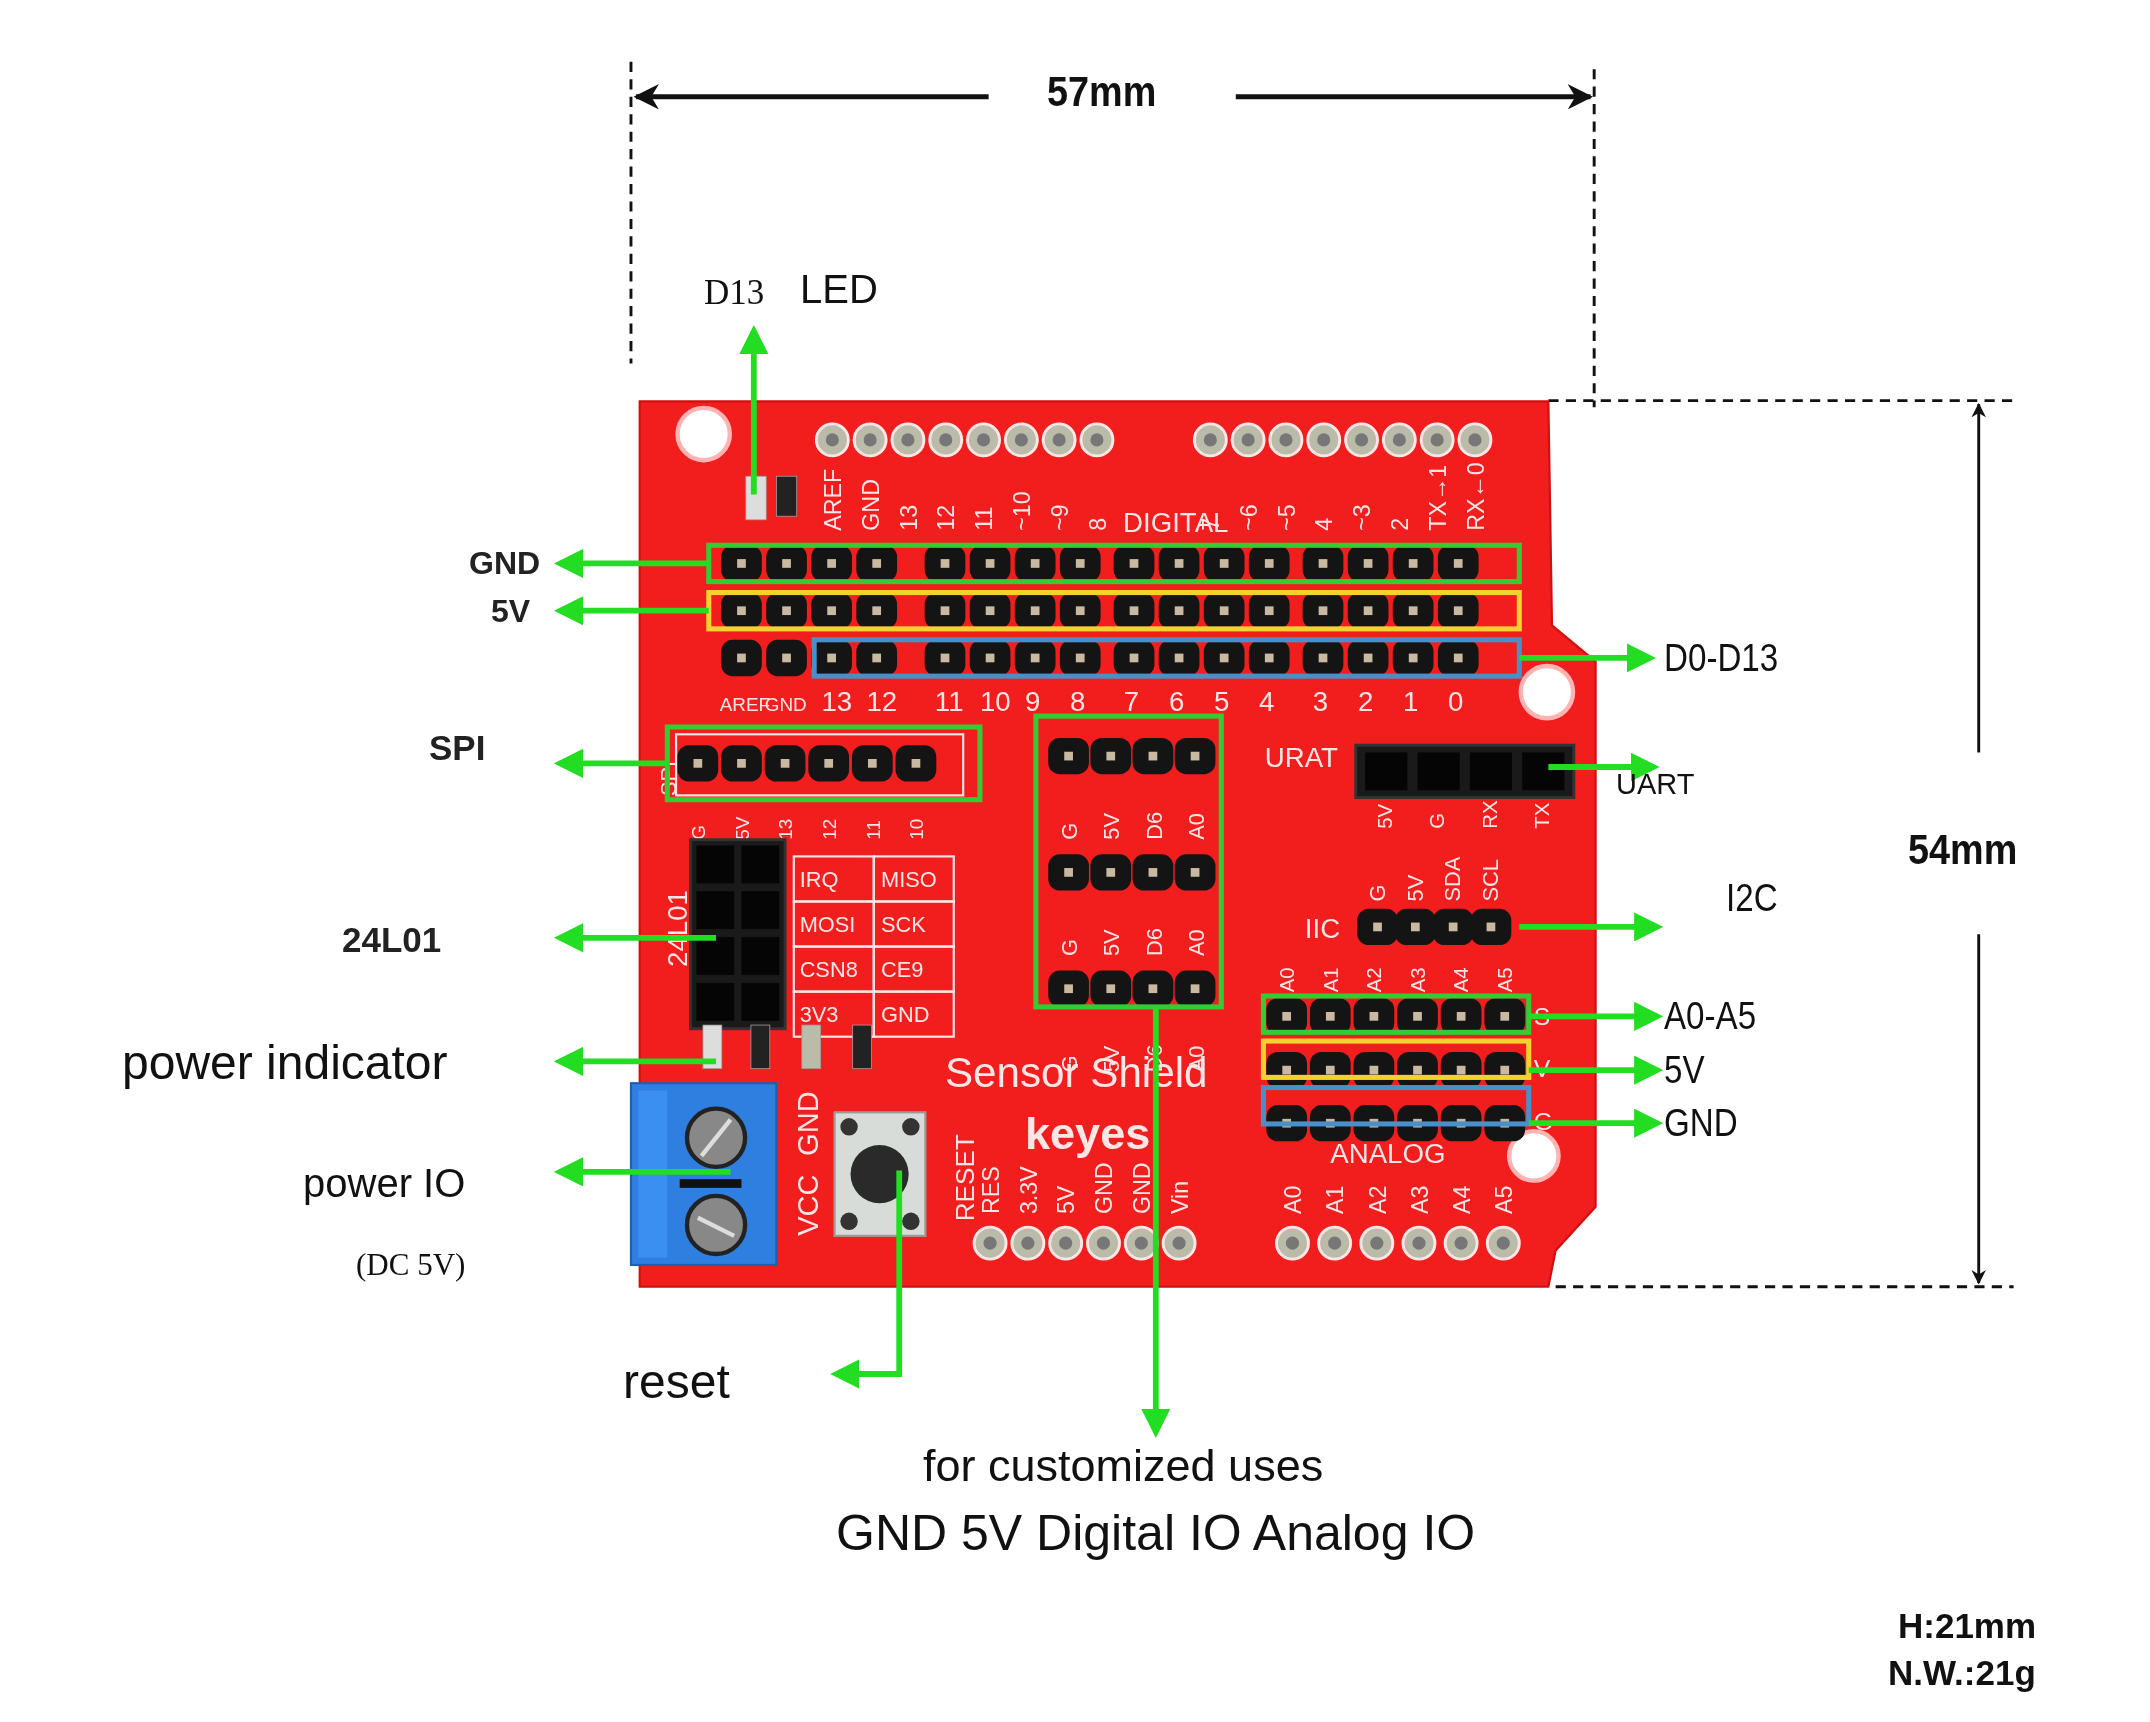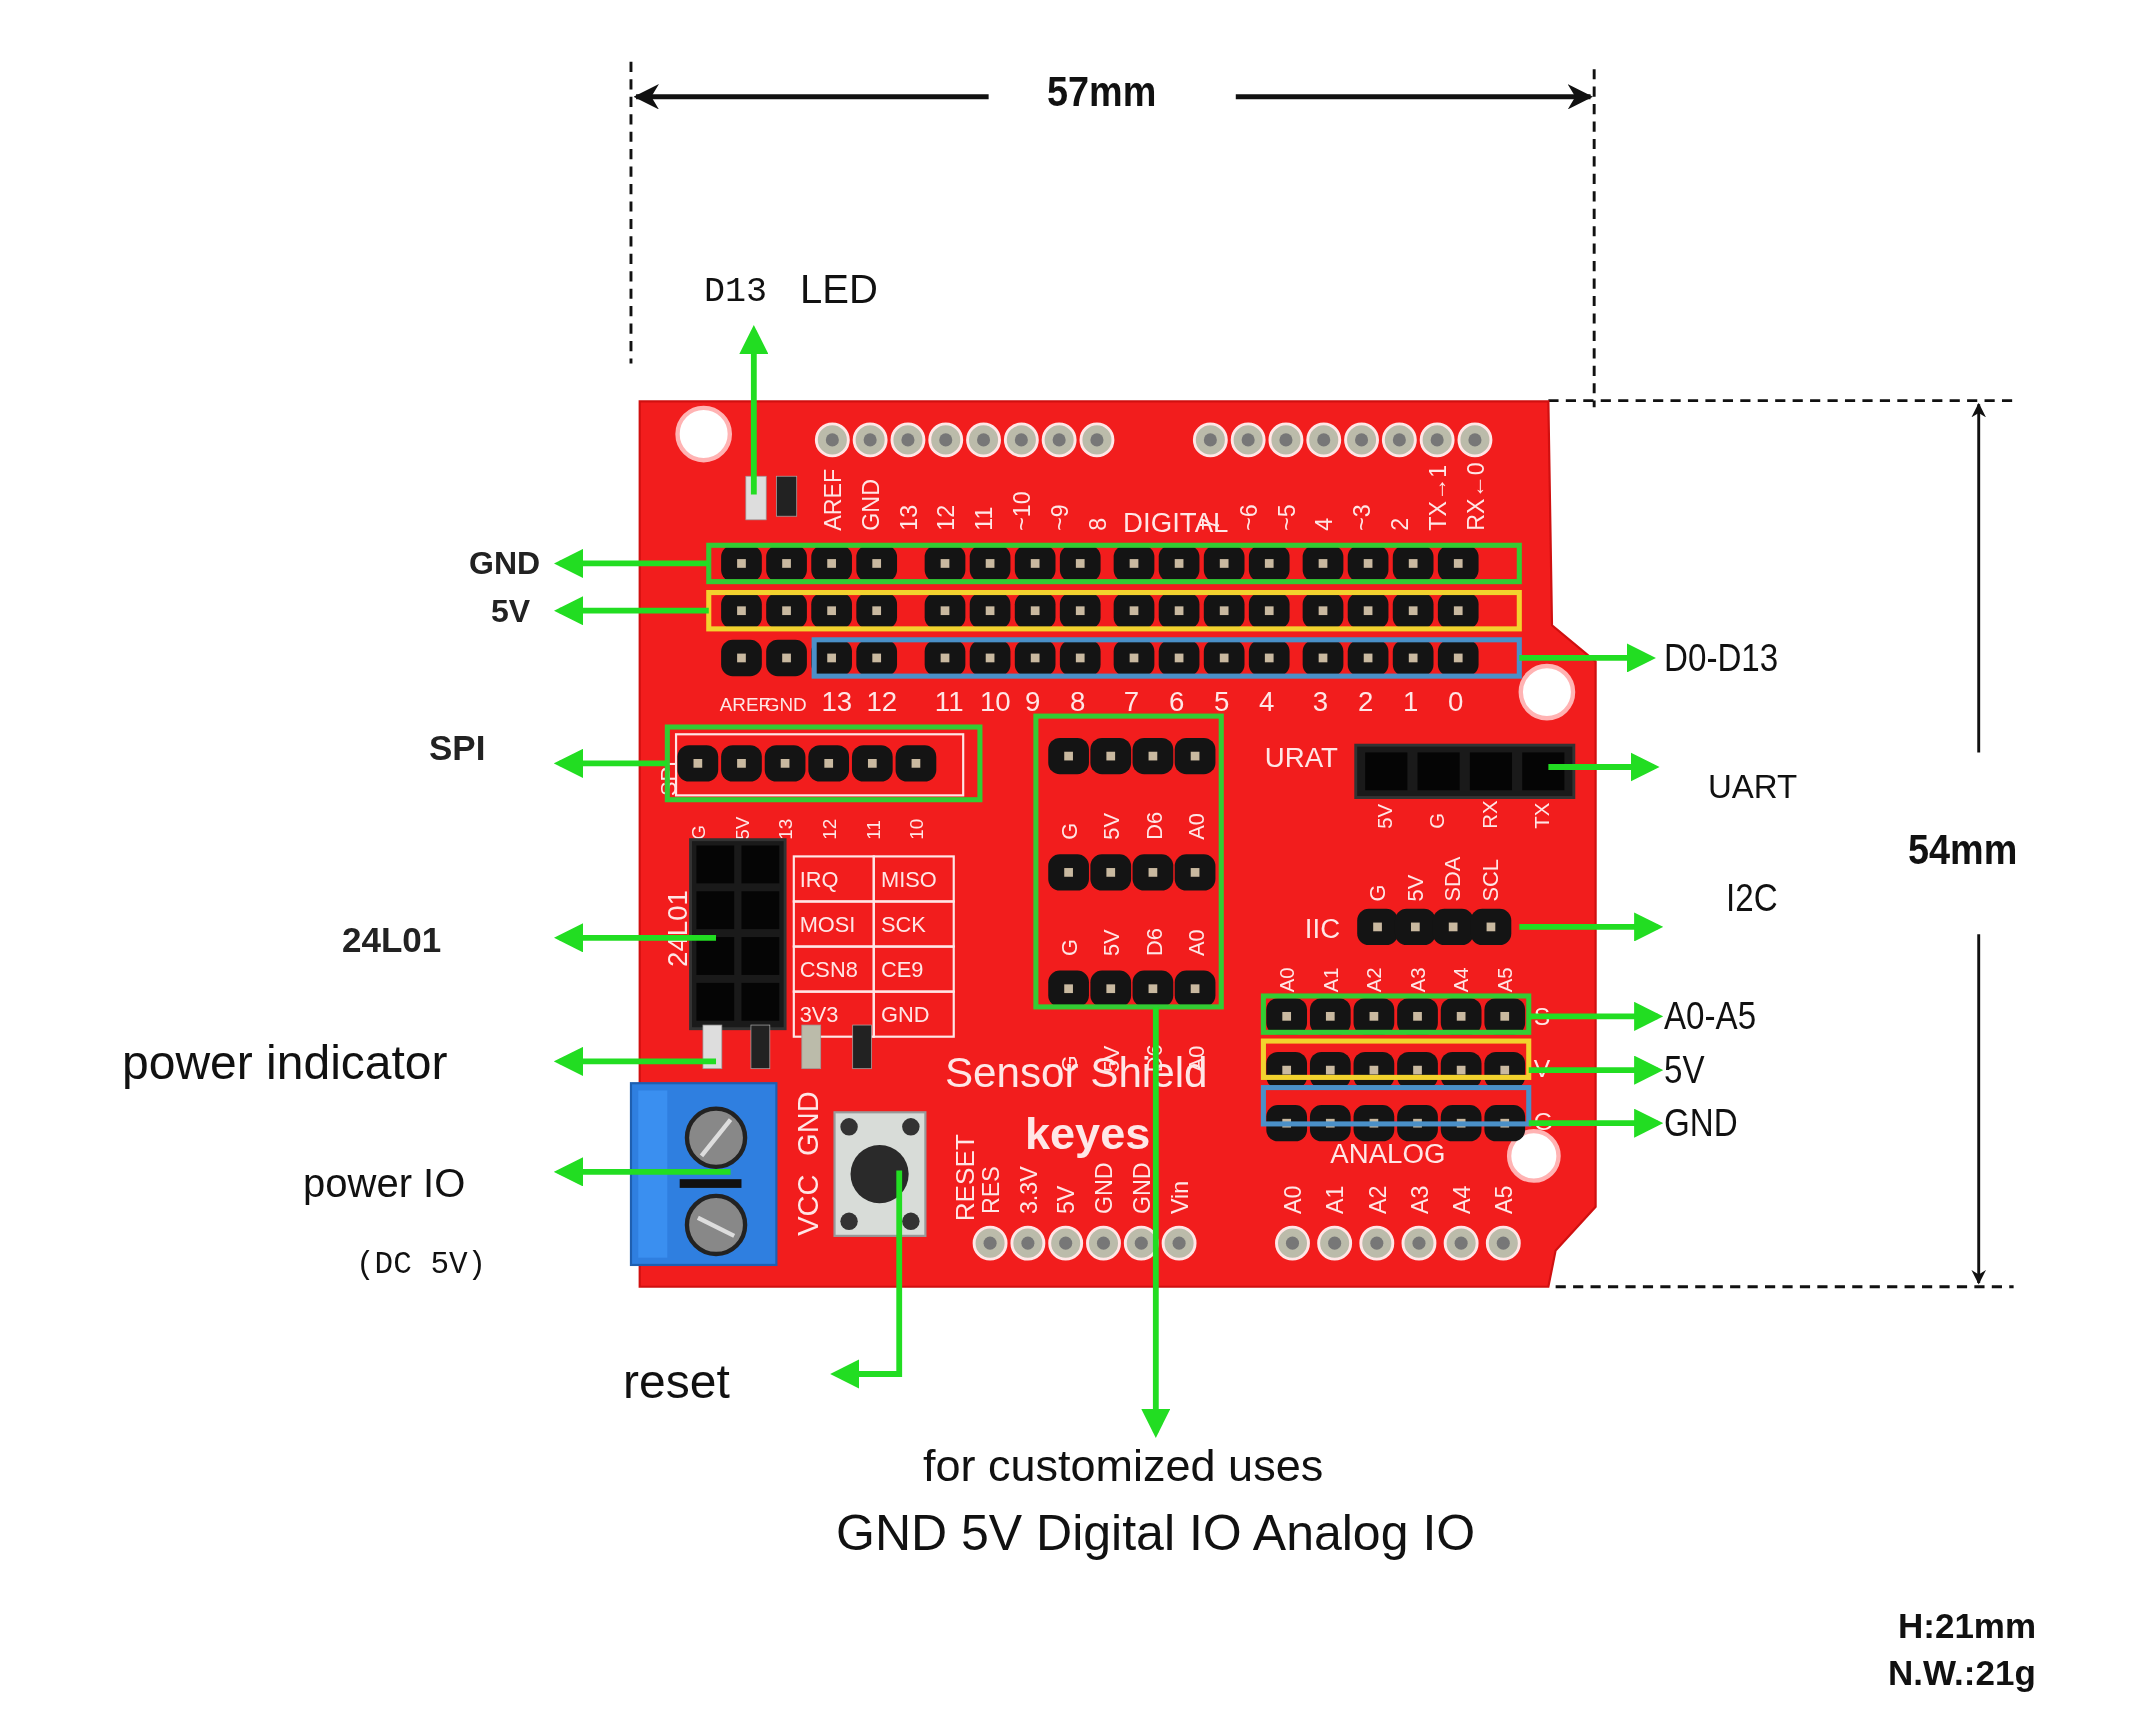--- a/index.html
+++ b/index.html
@@ -1,21 +1,21 @@
 <!DOCTYPE html>
 <html style="font-size:11.6px"><head>
 <meta charset="utf-8">
 <style>
   html,body{margin:0;padding:0;background:#ffffff;}
   body{width:2151px;height:1723px;position:relative;overflow:hidden;font-family:"Liberation Sans",sans-serif;}
   #stage{position:absolute;left:0;top:0;width:2151px;height:1723px;}
   .lbl{position:absolute;color:#111;white-space:nowrap;line-height:1;}
   .lbl.cond{font-family:"Liberation Sans",sans-serif;transform:scaleX(0.85);transform-origin:left center;}
   .lbl.bold{font-weight:bold;}
-  .lbl.mono{font-family:Liberation Mono, monospace;}
+  .lbl.mono{font-family:Liberation Serif, serif;}
   .silk{fill:#ffe6e6;font-family:"Liberation Sans",sans-serif;}
 </style>
 </head>
 <body>
 
 <div id="stage">
   <svg id="board-svg" width="2151" height="1723" viewBox="0 0 2959 2370" style="position:absolute;left:0;top:0">
     <defs>
       <marker id="ga" viewBox="0 0 10 10" refX="8" refY="5" markerWidth="5" markerHeight="5" orient="auto-start-reverse">
         <path d="M0,0 L10,5 L0,10 z" fill="#22dd22"></path>
@@ -498,19 +498,19 @@
   <div class="lbl" style="left:429px;top:730px;font-size:35px;font-weight:bold;color:#222">SPI</div>
   <div class="lbl" style="left:342px;top:922px;font-size:35px;font-weight:bold;color:#222">24L01</div>
   <div class="lbl" style="left:122px;top:1039px;font-size:48px">power indicator</div>
   <div class="lbl" style="left:303px;top:1163px;font-size:40px">power IO</div>
   <div class="lbl mono" style="left:356px;top:1249px;font-size:31px">(DC 5V)</div>
   <div class="lbl" style="left:623px;top:1358px;font-size:48px">reset</div>
   <div class="lbl" style="left:923px;top:1443px;font-size:45px">for customized uses</div>
   <div class="lbl" style="left:836px;top:1508px;font-size:50px">GND 5V Digital IO Analog IO</div>
 
   <div class="lbl cond" style="left:1664px;top:638px;font-size:39px">D0-D13</div>
-  <div class="lbl" style="left:1708px;top:770px;font-size:33px">UART</div>
+  <div class="lbl" style="left:1616px;top:770px;font-size:29px">UART</div>
   <div class="lbl cond" style="left:1726px;top:878px;font-size:39px">I2C</div>
   <div class="lbl cond" style="left:1664px;top:996px;font-size:39px">A0-A5</div>
   <div class="lbl cond" style="left:1664px;top:1050px;font-size:39px">5V</div>
   <div class="lbl cond" style="left:1664px;top:1103px;font-size:39px">GND</div>
 </div>
 
 
 </body></html>

